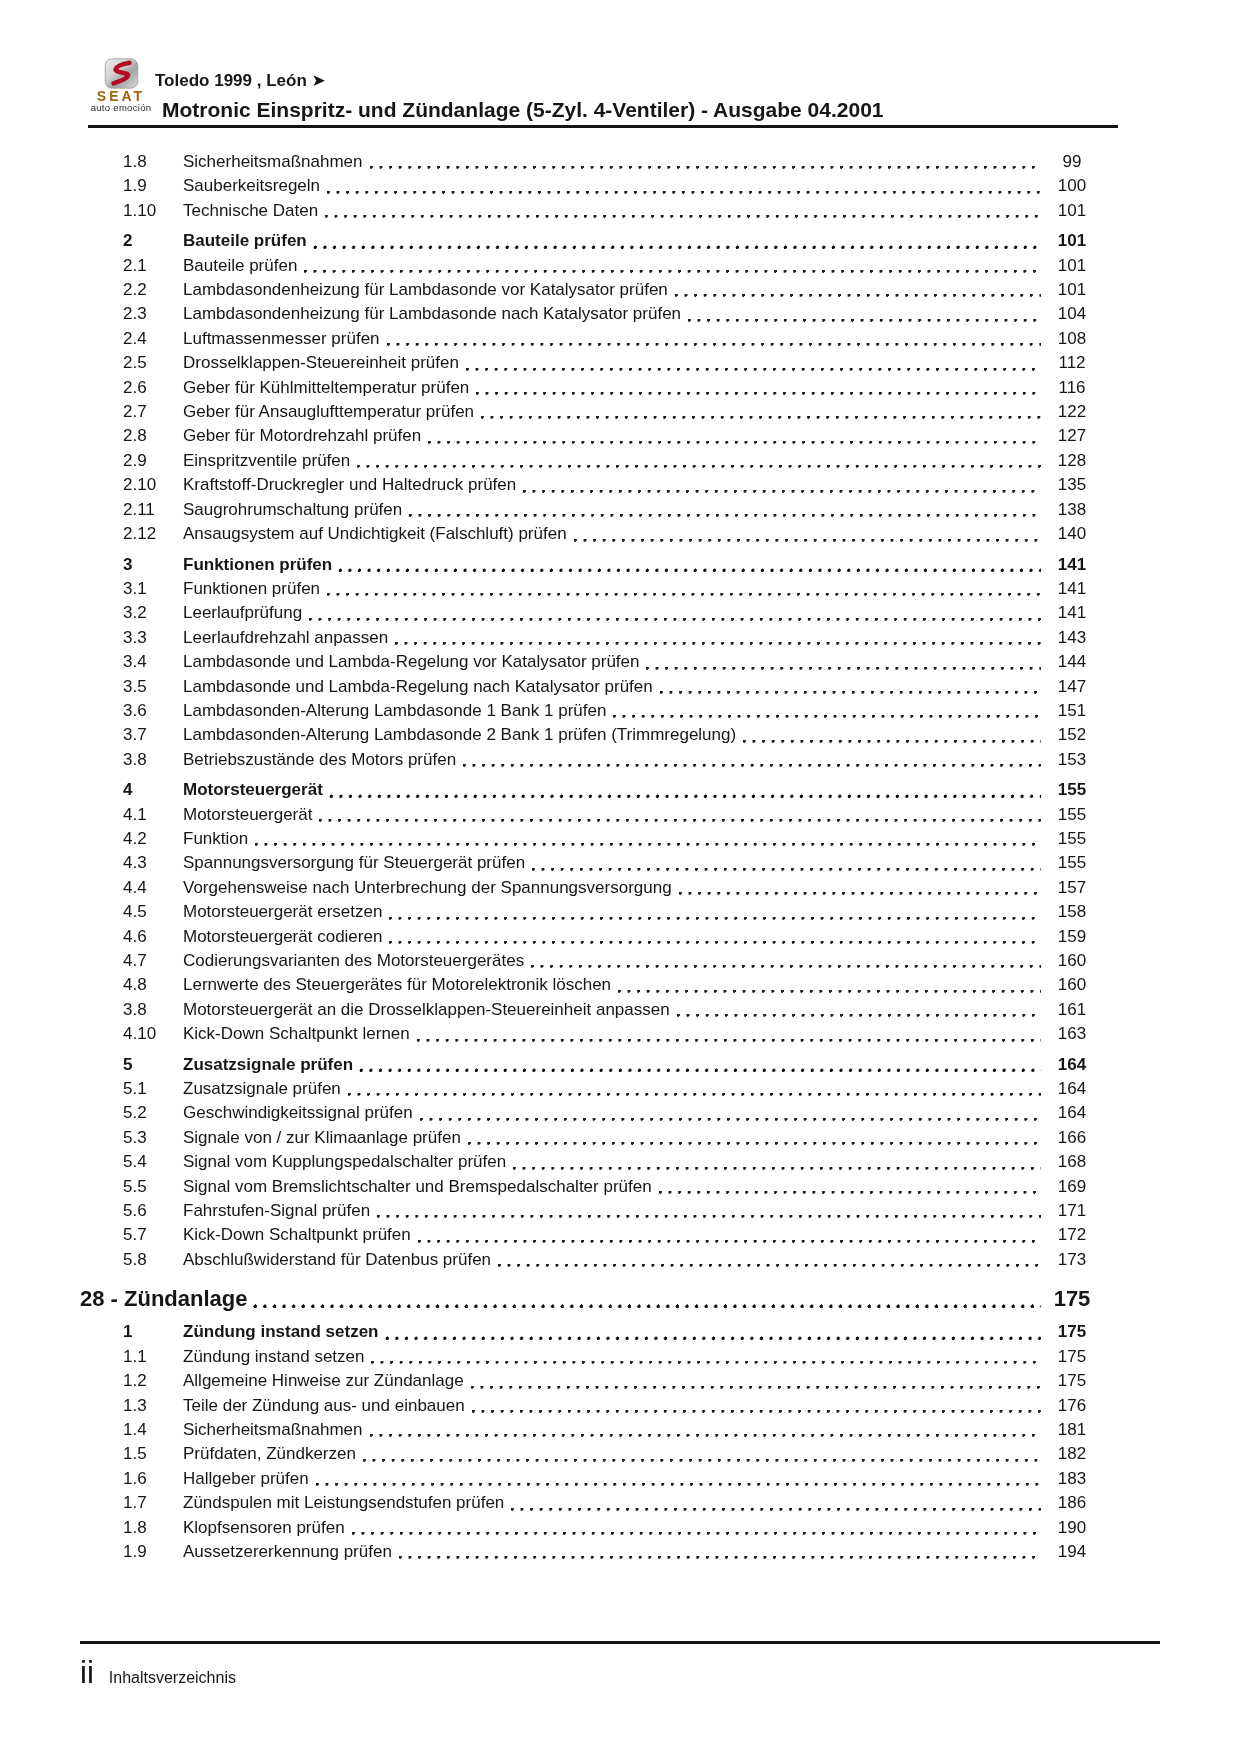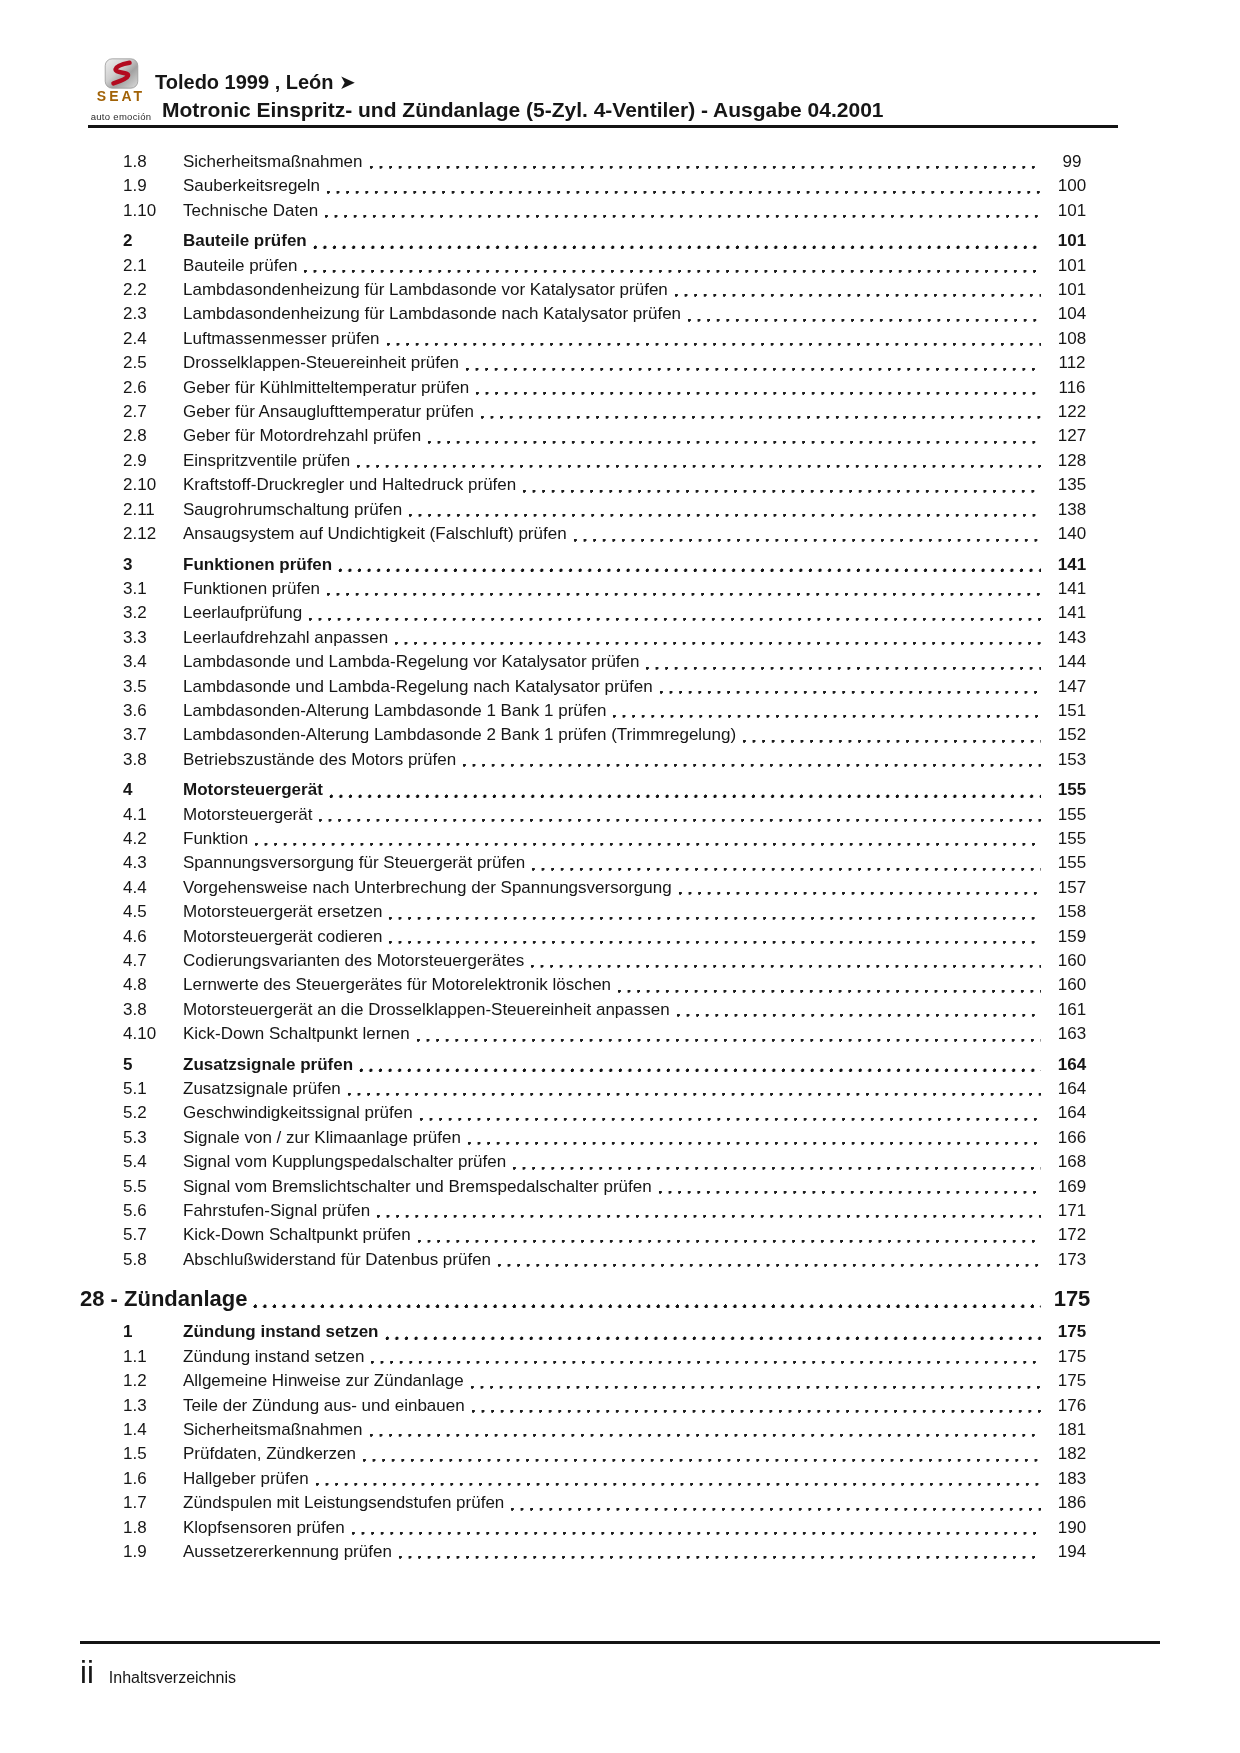--- a/index.html
+++ b/index.html
@@ -6,23 +6,23 @@
   body{
     width:1240px;height:1753px;position:relative;background:#ffffff;
     font-family:"Liberation Sans","DejaVu Sans",sans-serif;color:#161616;
     overflow:hidden;
   }
   
   .logo{position:absolute;left:86px;top:58px;width:70px;text-align:center;}
   .logo .badge{display:block;margin:0 auto;}
   .logo .brand{display:block;margin-top:1px;font-size:14px;font-weight:bold;
     color:#a16207;letter-spacing:3px;line-height:12px;}
-  .logo .tagline{display:block;margin-top:10px;font-size:9.5px;color:#2b2b2b;
+  .logo .tagline{display:block;margin-top:1px;font-size:9.5px;color:#2b2b2b;
     letter-spacing:0.3px;line-height:9px;}
-  .model-title{position:absolute;left:155px;top:70px;font-size:20px;font-weight:bold;white-space:nowrap;}
+  .model-title{position:absolute;left:155px;top:70px;font-size:17px;font-weight:bold;white-space:nowrap;}
   .doc-title{position:absolute;left:162px;top:98px;font-size:21px;font-weight:bold;white-space:nowrap;}
   .header-rule{position:absolute;left:88px;top:125px;width:1030px;height:3px;background:#141414;}
   
   .toc{position:absolute;left:123px;top:150px;width:977px;}
   .row{display:flex;align-items:flex-end;line-height:24.4px;font-size:17px;white-space:nowrap;}
   .row .num{flex:0 0 60px;}
   .row .title{flex:0 0 auto;}
   .row .dots{flex:1 1 12px;min-width:12px;height:5px;margin:0 3px 4px 6px;
     background-image:radial-gradient(circle at 2.2px 2.2px,#1c1c1c 1.45px,rgba(0,0,0,0) 1.6px);
     background-size:9.6px 5px;background-repeat:repeat-x;}

